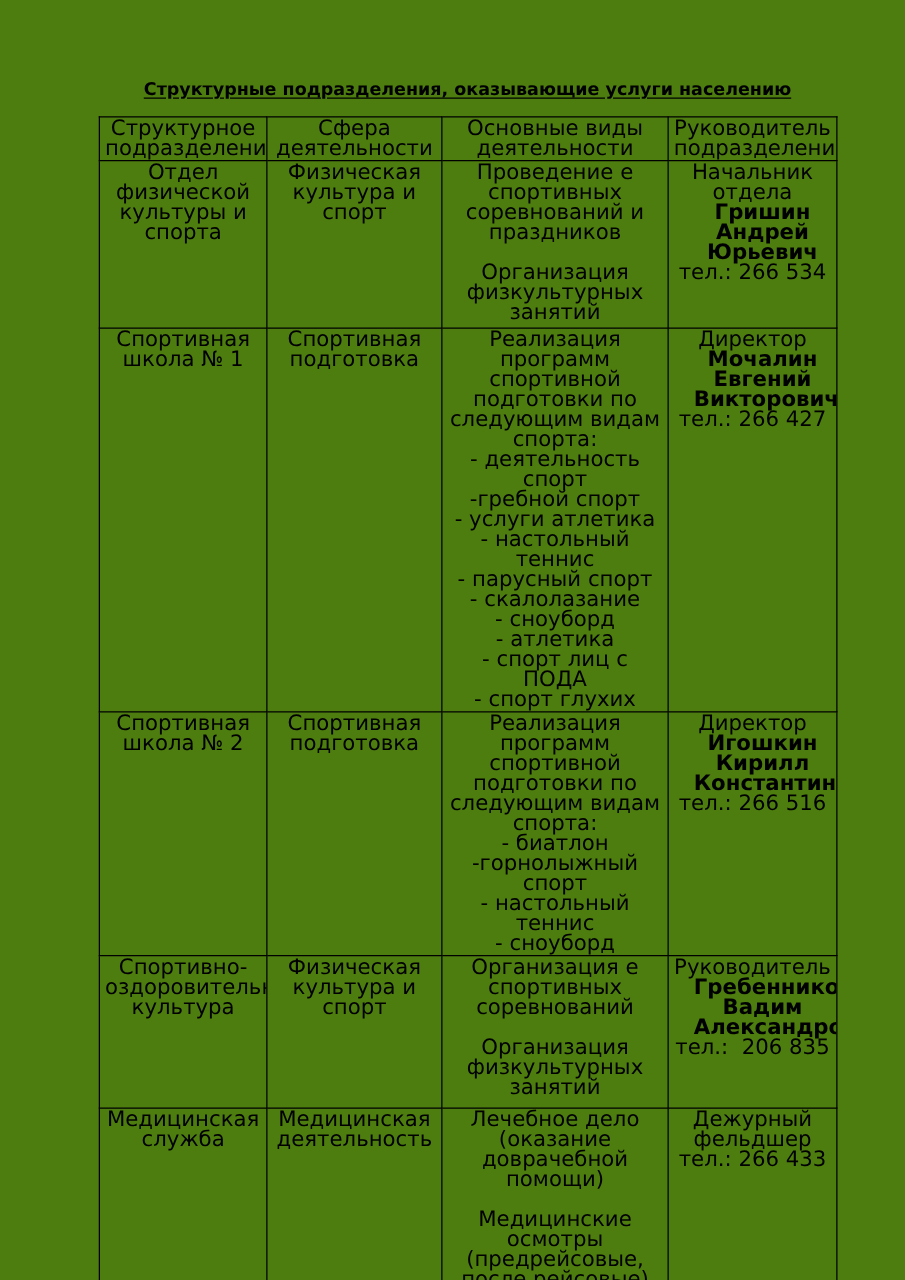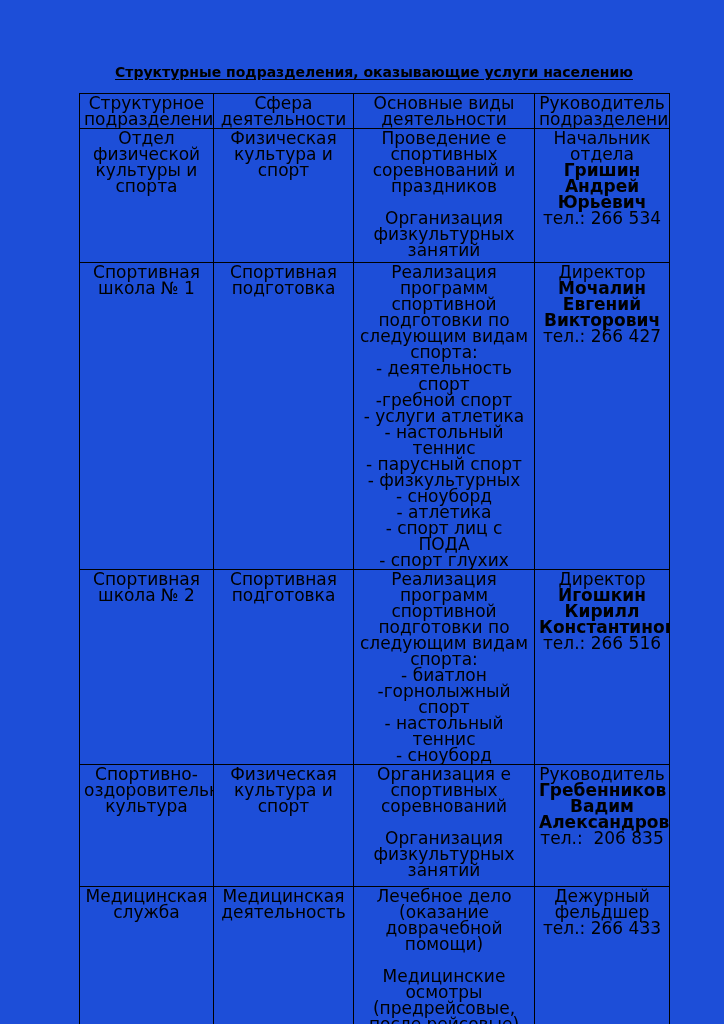--- a/index.html
+++ b/index.html
@@ -10,21 +10,21 @@
   body {
     width: 724px;
     height: 1024px;
     font-family: "DejaVu Sans", "Liberation Sans", sans-serif;
     color: #000000;
   }
   .page {
     position: relative;
     width: 724px;
     height: 1024px;
-    background: #1d4ed8;
+    background: #4d7c0f;
     overflow: hidden;
   }
   .doc-title {
     position: absolute;
     top: 62px;
     left: 79px;
     width: 590px;
     text-align: center;
     font-size: 14px;
     font-weight: bold;
@@ -45,21 +45,21 @@
   table.divisions th,
   table.divisions td {
     border: 1px solid #000000;
     vertical-align: top;
     text-align: center;
     padding: 1px 4px;
     font-weight: normal;
     overflow: hidden;
   }
   .spacer { height: 16px; }
-  .bold { font-weight: bold; }
+  .bold { font-weight: bold; margin-left: 16px; }
   .phone { white-space: pre-wrap; }
 </style>
 </head>
 <body>
 
 <div class="page">
 
   <div class="doc-title">Структурные подразделения, оказывающие услуги населению</div>
 
   <table class="divisions">
@@ -103,21 +103,21 @@
           <td>
             <div>Спортивная подготовка</div>
           </td>
           <td>
             <div>Реализация программ спортивной подготовки по следующим видам спорта:</div>
             <div>- деятельность спорт</div>
             <div>-гребной спорт</div>
             <div>- услуги атлетика</div>
             <div>- настольный теннис</div>
             <div>- парусный спорт</div>
-            <div>- физкультурных</div>
+            <div>- скалолазание</div>
             <div>- сноуборд</div>
             <div>- атлетика</div>
             <div>- спорт лиц с ПОДА</div>
             <div>- спорт глухих</div>
           </td>
           <td>
             <div>Директор</div>
             <div class="bold">Мочалин Евгений Викторович</div>
             <div class="phone">тел.: 266 427</div>
           </td>

